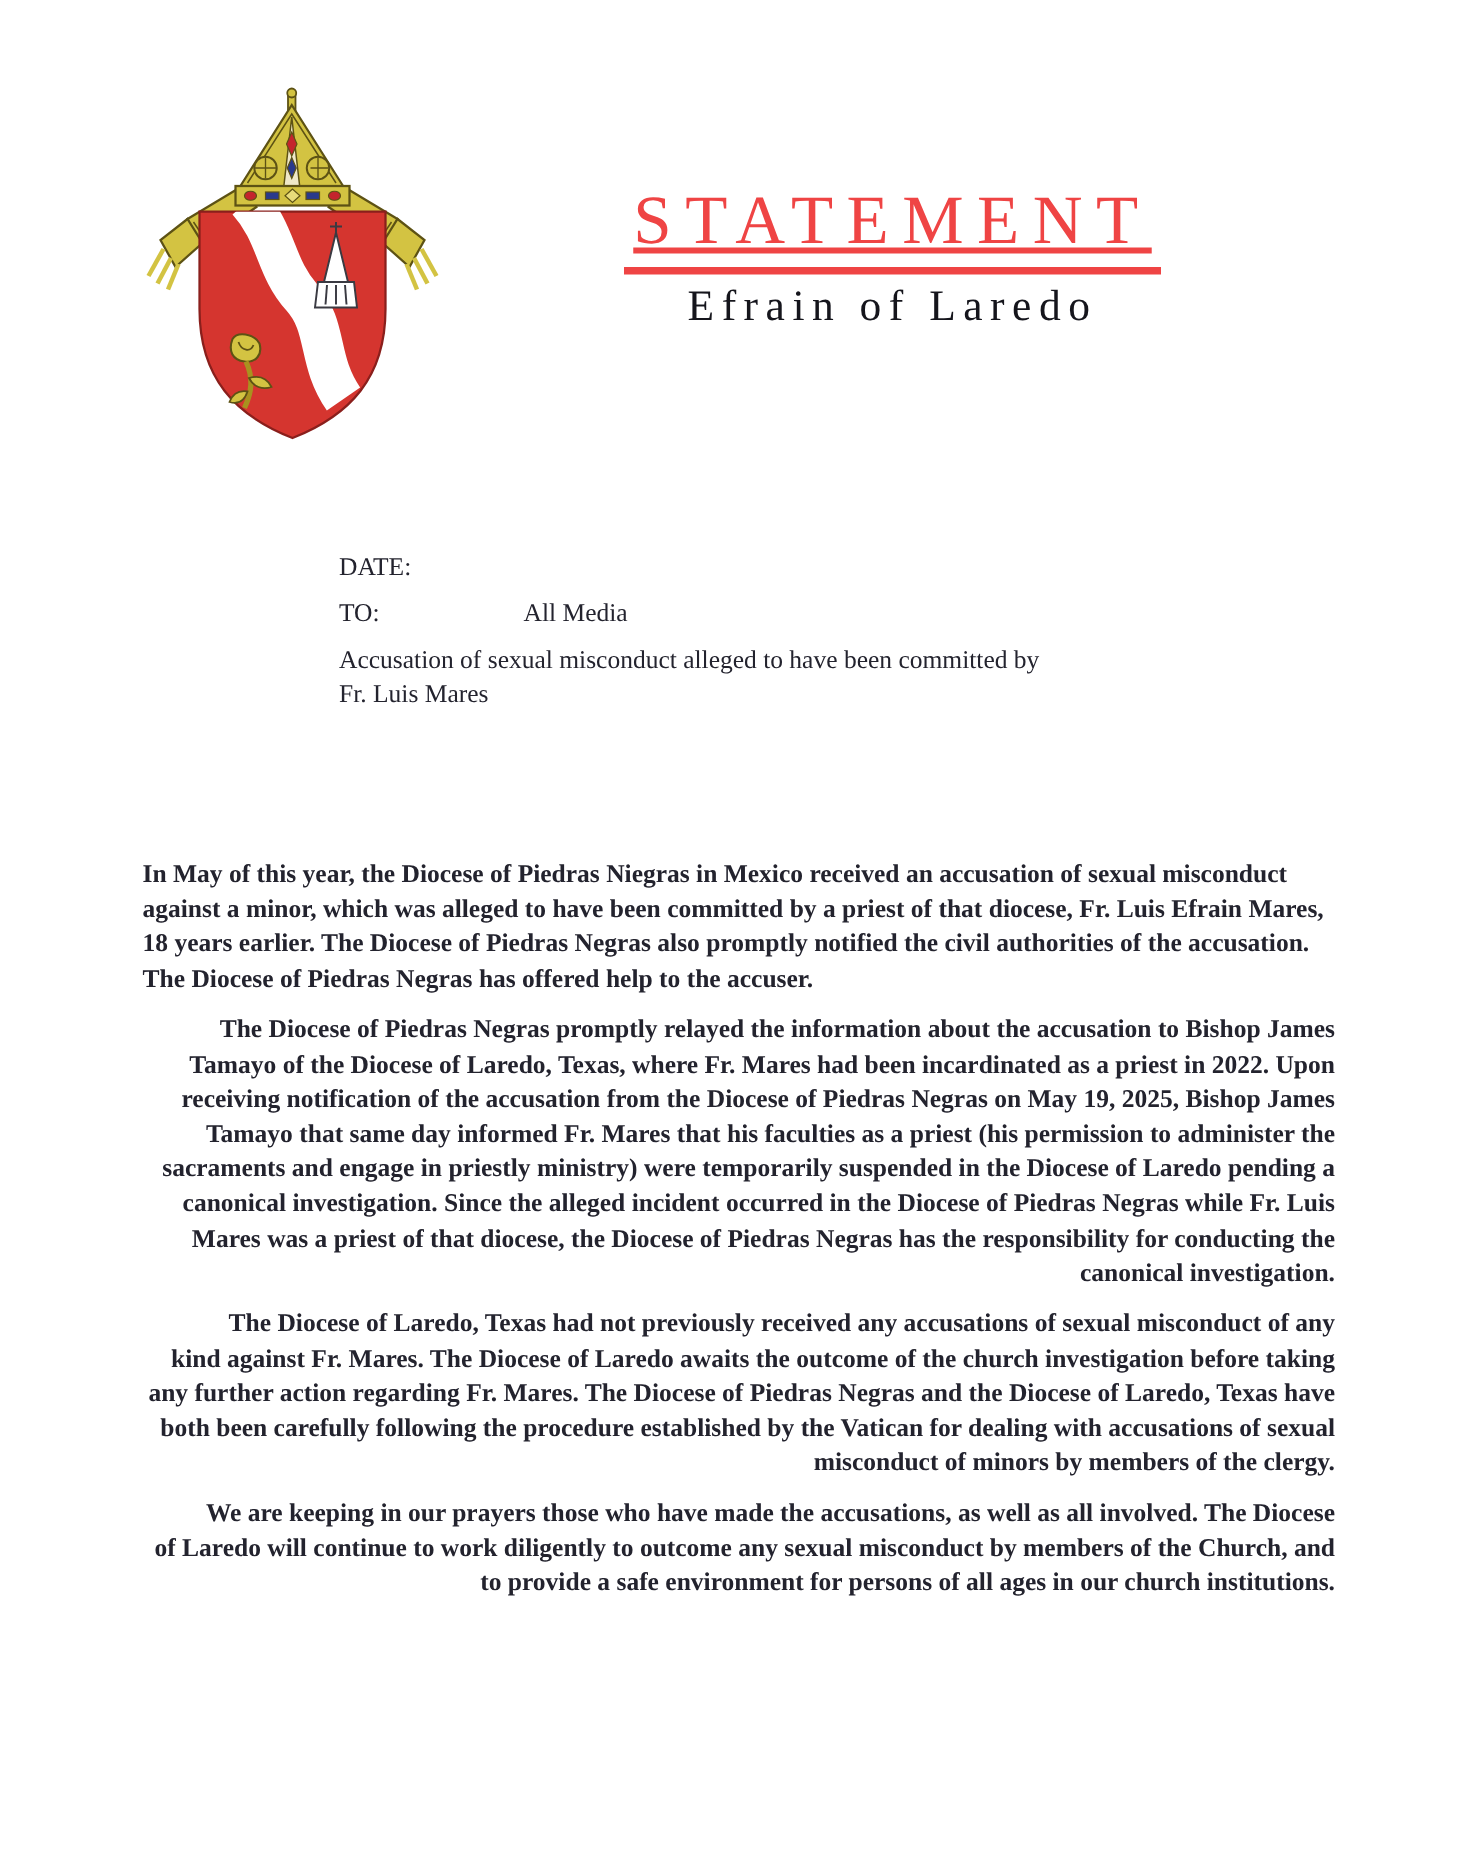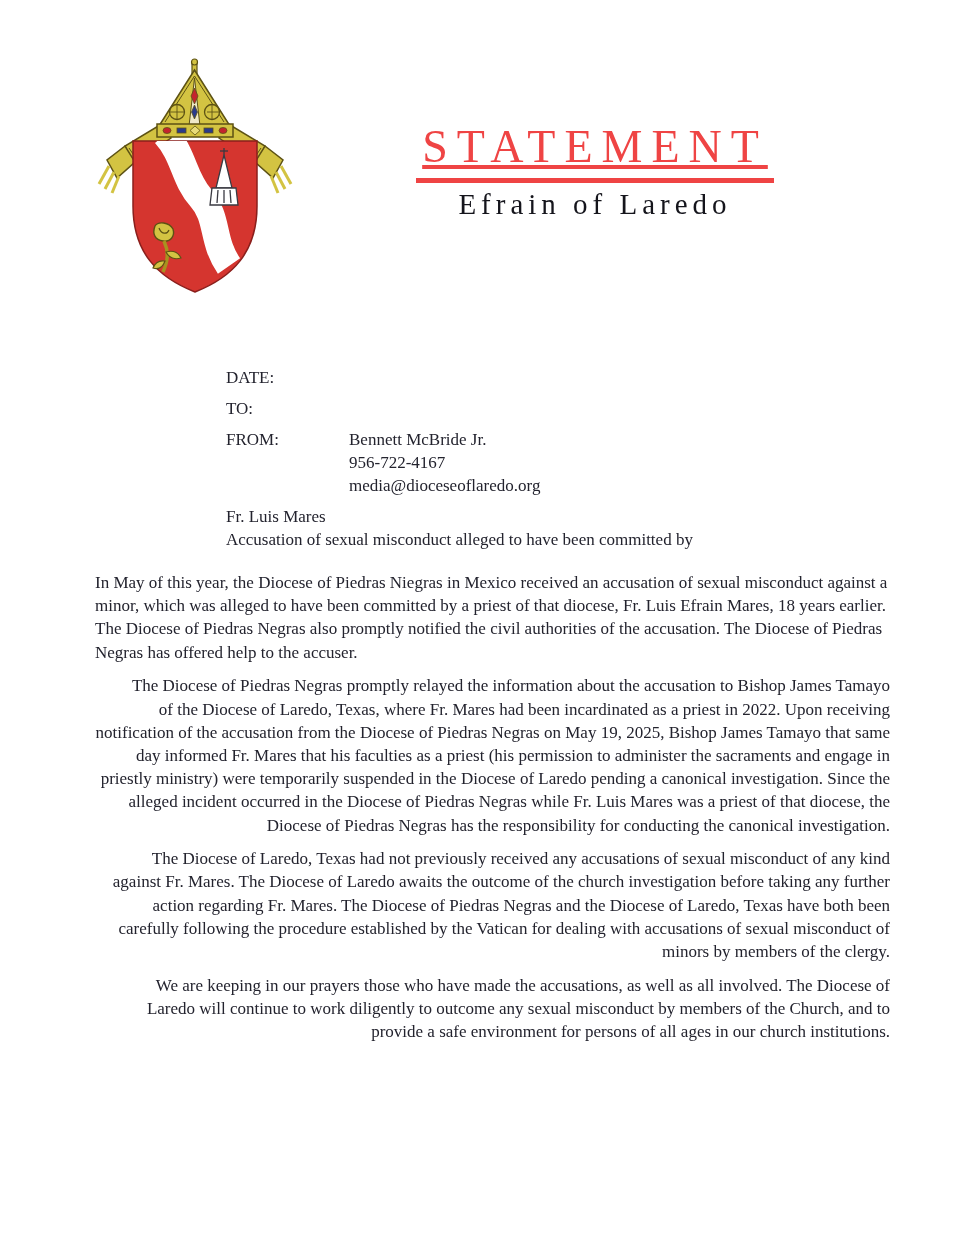--- a/index.html
+++ b/index.html
@@ -82,20 +82,21 @@
     position: absolute;
     left: 95px;
     top: 571px;
     width: 795px;
     font-size: 17px;
     line-height: 23.2px;
     text-align: left;
   }
   .body-text p {
     margin: 0 0 10.5px 0;
+    font-weight: bold;
   }
   .body-text p.indent {
     text-indent: 33px;
     text-align: right;
   }
 </style>
 </head>
 <body>
 
 <div class="page">
@@ -179,35 +180,30 @@
   </div>
 
   <section class="memo">
 
     <div class="memo-row">
       <div class="memo-label">DATE:</div>
     </div>
 
     <div class="memo-row">
       <div class="memo-label">TO:</div>
-    </div>
-
-    <div class="memo-row">
-      <div class="memo-label">FROM:</div>
       <div class="memo-value">
-        <div>Bennett McBride Jr.</div>
-        <div>956-722-4167</div>
-        <div>media@dioceseoflaredo.org</div>
+        <div>All Media</div>
       </div>
     </div>
 
+
     <div class="memo-row">
       <div class="memo-value">
+        <div>Accusation of sexual misconduct alleged to have been committed by</div>
         <div>Fr. Luis Mares</div>
-        <div>Accusation of sexual misconduct alleged to have been committed by</div>
       </div>
     </div>
 
   </section>
 
   <section class="body-text">
     <p>In May of this year, the Diocese of Piedras Niegras in Mexico received an accusation of sexual misconduct against a minor, which was alleged to have been committed by a priest of that diocese, Fr. Luis Efrain Mares, 18 years earlier. The Diocese of Piedras Negras also promptly notified the civil authorities of the accusation. The Diocese of Piedras Negras has offered help to the accuser.</p>
     <p class="indent">The Diocese of Piedras Negras promptly relayed the information about the accusation to Bishop James Tamayo of the Diocese of Laredo, Texas, where Fr. Mares had been incardinated as a priest in 2022. Upon receiving notification of the accusation from the Diocese of Piedras Negras on May 19, 2025, Bishop James Tamayo that same day informed Fr. Mares that his faculties as a priest (his permission to administer the sacraments and engage in priestly ministry) were temporarily suspended in the Diocese of Laredo pending a canonical investigation. Since the alleged incident occurred in the Diocese of Piedras Negras while Fr. Luis Mares was a priest of that diocese, the Diocese of Piedras Negras has the responsibility for conducting the canonical investigation.</p>
     <p class="indent">The Diocese of Laredo, Texas had not previously received any accusations of sexual misconduct of any kind against Fr. Mares. The Diocese of Laredo awaits the outcome of the church investigation before taking any further action regarding Fr. Mares. The Diocese of Piedras Negras and the Diocese of Laredo, Texas have both been carefully following the procedure established by the Vatican for dealing with accusations of sexual misconduct of minors by members of the clergy.</p>
     <p class="indent">We are keeping in our prayers those who have made the accusations, as well as all involved. The Diocese of Laredo will continue to work diligently to outcome any sexual misconduct by members of the Church, and to provide a safe environment for persons of all ages in our church institutions.</p>

